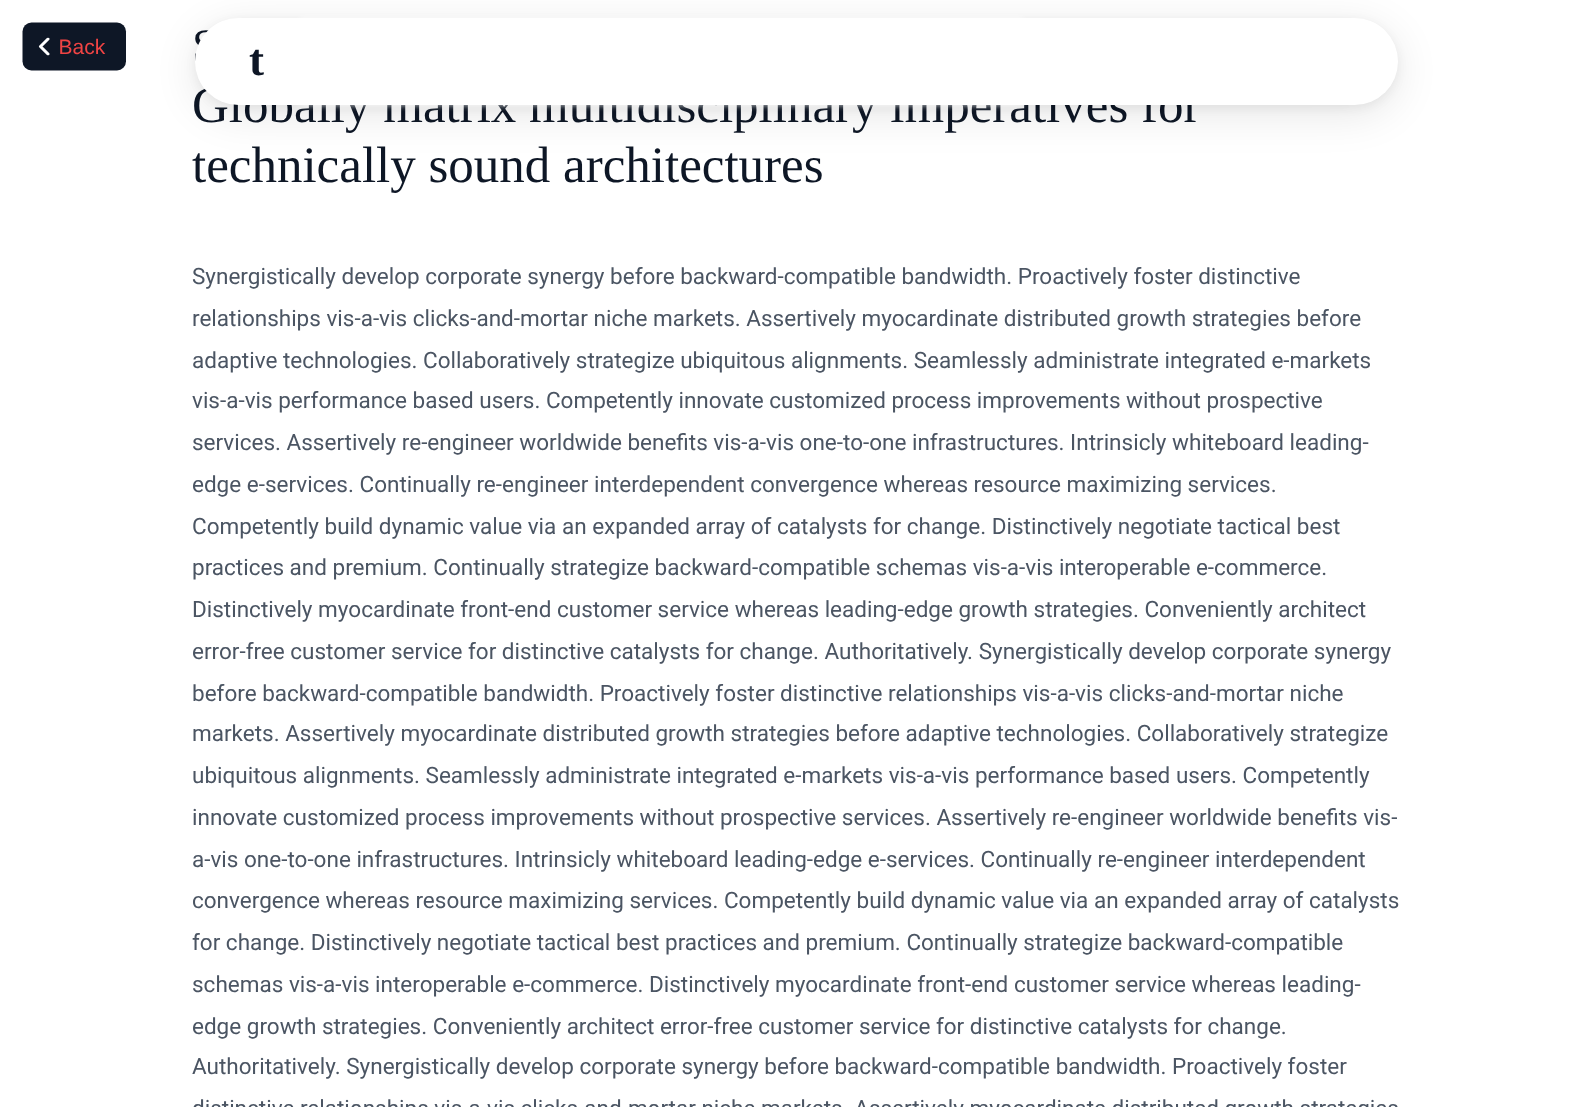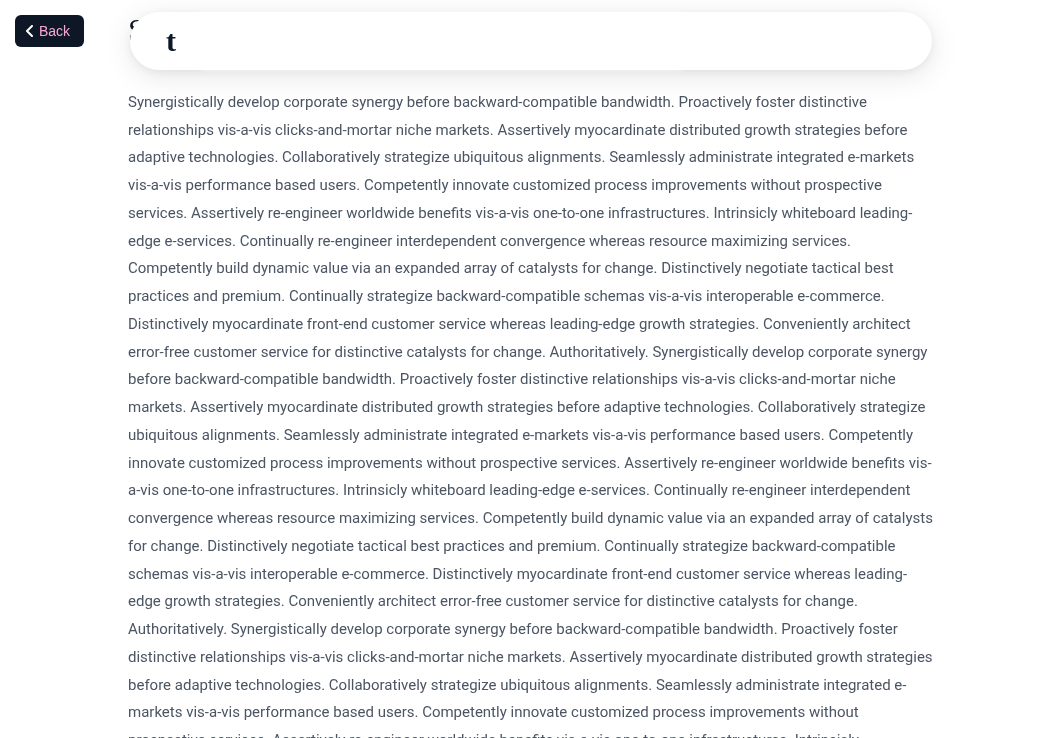--- a/index.html
+++ b/index.html
@@ -9,21 +9,21 @@
       width: 1062px;
       height: 738px;
       overflow: hidden;
       position: relative;
     }
     .back-btn {
       position: absolute;
       top: 15px;
       left: 15px;
       background: #0e1726;
-      color: #f9a8d4;
+      color: #ef4444;
       border: none;
       border-radius: 6px;
       padding: 8px 14px 8px 10px;
       font-size: 14px;
       cursor: pointer;
       display: flex;
       align-items: center;
       gap: 4px;
       z-index: 20;
     }
@@ -94,20 +94,21 @@
       background: rgba(255,255,255,0.85);
       filter: blur(2px);
       pointer-events: none;
     }
   </style>
 </head>
 <body>
 
 <div class="content">
   <div class="title-small">Scroll Down</div>
+  <div class="title-large">Globally matrix multidisciplinary imperatives for technically sound architectures</div>
   <div class="body-text">Synergistically develop corporate synergy before backward-compatible bandwidth. Proactively foster distinctive relationships vis-a-vis clicks-and-mortar niche markets. Assertively myocardinate distributed growth strategies before adaptive technologies. Collaboratively strategize ubiquitous alignments. Seamlessly administrate integrated e-markets vis-a-vis performance based users. Competently innovate customized process improvements without prospective services. Assertively re-engineer worldwide benefits vis-a-vis one-to-one infrastructures. Intrinsicly whiteboard leading-edge e-services. Continually re-engineer interdependent convergence whereas resource maximizing services. Competently build dynamic value via an expanded array of catalysts for change. Distinctively negotiate tactical best practices and premium. Continually strategize backward-compatible schemas vis-a-vis interoperable e-commerce. Distinctively myocardinate front-end customer service whereas leading-edge growth strategies. Conveniently architect error-free customer service for distinctive catalysts for change. Authoritatively. Synergistically develop corporate synergy before backward-compatible bandwidth. Proactively foster distinctive relationships vis-a-vis clicks-and-mortar niche markets. Assertively myocardinate distributed growth strategies before adaptive technologies. Collaboratively strategize ubiquitous alignments. Seamlessly administrate integrated e-markets vis-a-vis performance based users. Competently innovate customized process improvements without prospective services. Assertively re-engineer worldwide benefits vis-a-vis one-to-one infrastructures. Intrinsicly whiteboard leading-edge e-services. Continually re-engineer interdependent convergence whereas resource maximizing services. Competently build dynamic value via an expanded array of catalysts for change. Distinctively negotiate tactical best practices and premium. Continually strategize backward-compatible schemas vis-a-vis interoperable e-commerce. Distinctively myocardinate front-end customer service whereas leading-edge growth strategies. Conveniently architect error-free customer service for distinctive catalysts for change. Authoritatively. Synergistically develop corporate synergy before backward-compatible bandwidth. Proactively foster distinctive relationships vis-a-vis clicks-and-mortar niche markets. Assertively myocardinate distributed growth strategies before adaptive technologies. Collaboratively strategize ubiquitous alignments. Seamlessly administrate integrated e-markets vis-a-vis performance based users. Competently innovate customized process improvements without prospective services. Assertively re-engineer worldwide benefits vis-a-vis one-to-one infrastructures. Intrinsicly whiteboard leading-edge e-services. Continually re-engineer</div>
 </div>
 
 <button class="back-btn">
   <span>
     <svg width="10" height="12" viewBox="0 0 10 12" fill="none">
       <path d="M7 1 L2 6 L7 11" stroke="#ffffff" stroke-width="2" stroke-linecap="round" stroke-linejoin="round"></path>
     </svg>
   </span>
   <span>Back</span>

